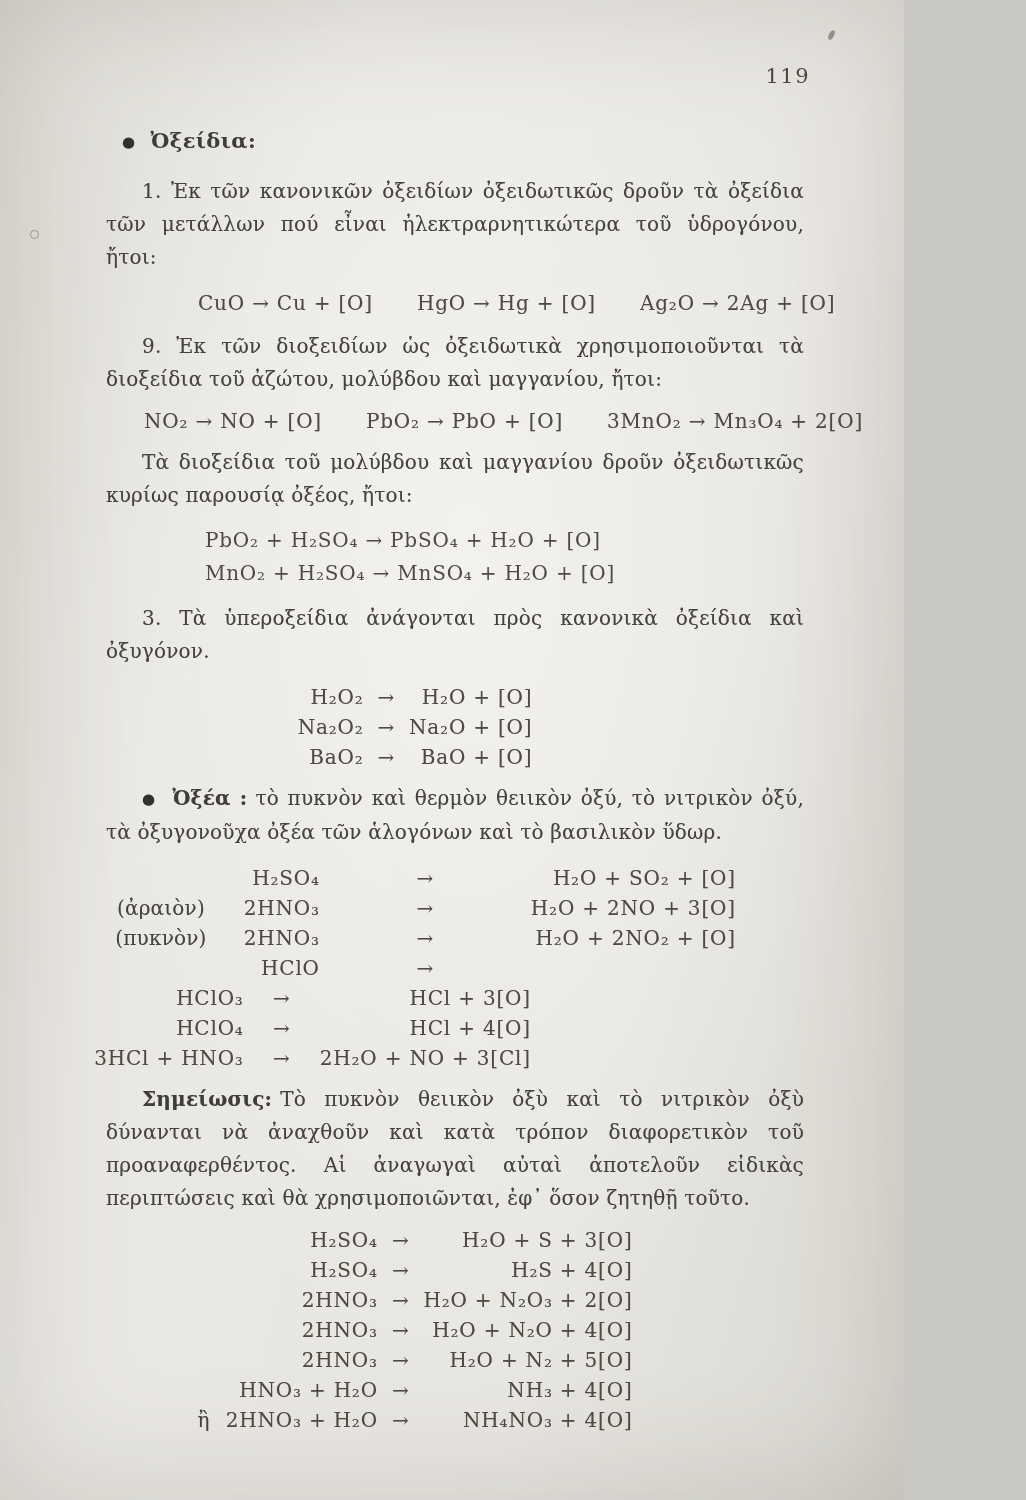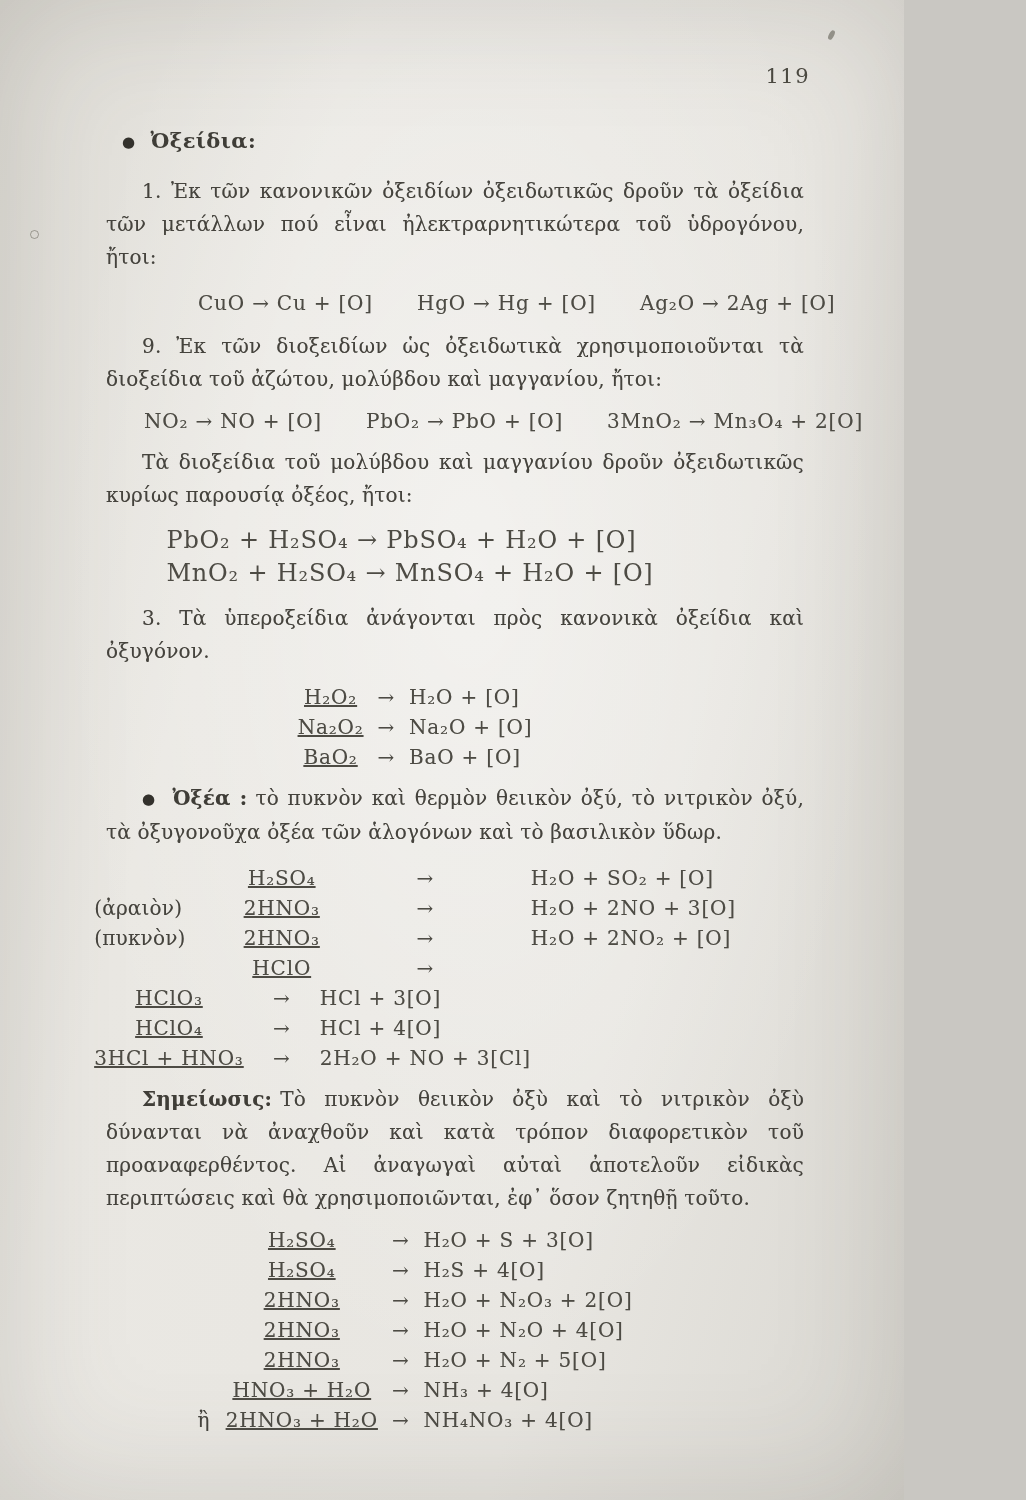--- a/index.html
+++ b/index.html
@@ -62,35 +62,35 @@
     font-size: 20px; line-height: 30px;
     margin-top: 14px; margin-bottom: 4px;
     padding: 0 126px 0 92px;
     gap: 44px;
   }
   .eq-row.wide { padding: 0 24px 0 38px; margin-top: 10px; }
 
   .eq-block {
     width: max-content; margin: 12px auto 0 auto;
     transform: translateX(-45px);
-    font-size: 24px; line-height: 33px;
+    font-size: 20px; line-height: 33px;
   }
   .eq-block .eq-line { color: #4d4b44; letter-spacing: 0.8px; }
 
   .eq-table {
     display: grid; width: max-content;
     margin: 14px auto 4px auto; transform: translateX(-40px);
     font-size: 20px; line-height: 30px;
   }
   .eq-table.cols3 { grid-template-columns: max-content max-content max-content; }
   .eq-table.cols4 { grid-template-columns: max-content max-content max-content max-content; }
-  .cell.label { text-align: left; padding-right: 16px; letter-spacing: 0.2px; color: #45433d; }
-  .cell.lhs { text-align: center; text-decoration: underline; }
+  .cell.label { text-align: center; padding-right: 16px; letter-spacing: 0.2px; color: #45433d; }
+  .cell.lhs { text-align: right; }
   .cell.arr { padding: 0 14px; text-align: center; }
-  .cell.rhs { text-align: left; }
+  .cell.rhs { text-align: right; }
   .gap-top { margin-top: 10px; }
 </style>
 </head>
 <body>
 
 <div class="page">
   <div class="page-number">119</div>
 
   <div class="content">
 

